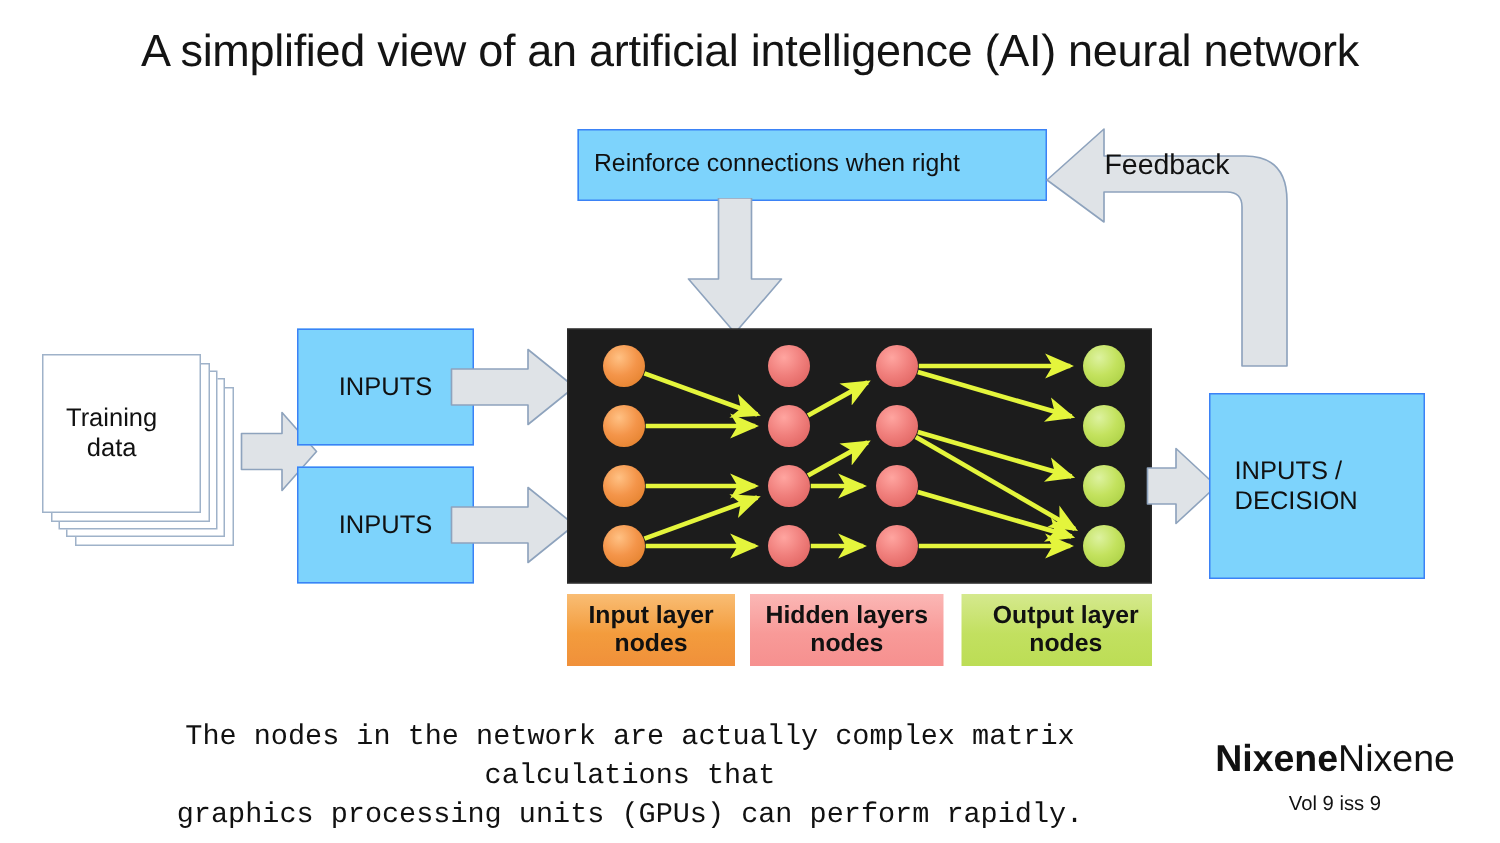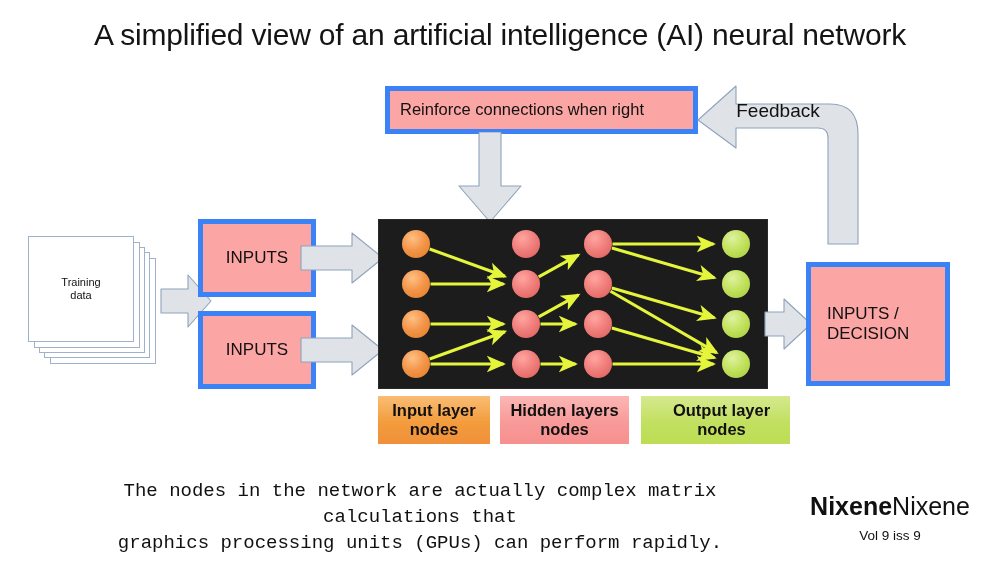--- a/index.html
+++ b/index.html
@@ -13,22 +13,22 @@
   .abs{position:absolute;box-sizing:border-box;}
 
   
   #title{
     left:0;top:18px;width:1000px;text-align:center;
     font-size:30px;font-weight:400;letter-spacing:-0.2px;color:#141414;
   }
 
   
   .greybox{
-    background:#fca5a5;
-    border:5px solid #3b82f6;
+    background:#7dd3fc;
+    border:1px solid #3b82f6;
     display:flex;align-items:center;justify-content:center;
     text-align:center;line-height:1.18;
   }
 
   
   #fbbox{
     left:385px;top:86px;width:313px;height:48px;
     font-size:16.5px;color:#111;padding-left:10px;justify-content:flex-start;
   }
   #fbbox .lines{text-align:left;}
@@ -43,23 +43,23 @@
   
   #down-arrow{left:455px;top:132px;width:70px;height:92px;}
 
   
   #traindata{left:28px;top:236px;width:140px;height:128px;}
   .card{
     position:absolute;background:#ffffff;border:1px solid #9fb2c9;
     width:104px;height:104px;
   }
   #traincard-label{
-    position:absolute;left:0;top:0;width:104px;height:104px;
-    display:flex;align-items:center;justify-content:center;text-align:center;
-    font-size:11px;color:#111;line-height:1.2;
+    position:absolute;left:15px;top:0;width:104px;height:104px;
+    display:flex;align-items:center;text-align:center;
+    font-size:17px;color:#111;line-height:1.2;
   }
 
   
   #feed-arrow{left:160px;top:270px;width:52px;height:62px;}
 
   
   .inputsbox{left:198px;width:118px;height:78px;font-size:17px;color:#111;}
   #inputs1{top:219px;}
   #inputs2{top:311px;}
   .in-arrow{left:300px;width:84px;height:52px;}
@@ -74,21 +74,21 @@
   #netsvg{position:absolute;left:0;top:0;width:390px;height:170px;}
 
   
   .legend{
     height:48px;font-size:16.5px;color:#111;border:none;line-height:1.15;font-weight:bold;
   }
   #legend-input{left:378px;top:396px;width:112px;
     background:linear-gradient(180deg,#f9bd74 0%,#f39c3d 55%,#f0903a 100%);}
   #legend-hidden{left:500px;top:396px;width:129px;
     background:linear-gradient(180deg,#fbb7b5 0%,#f89a98 55%,#f6908f 100%);}
-  #legend-output{left:641px;top:396px;width:149px;
+  #legend-output{left:641px;top:396px;width:127px;
     background:linear-gradient(180deg,#d5e98e 0%,#c2e060 55%,#bcdd55 100%);padding-left:12px;}
 
   
   #outbox{left:806px;top:262px;width:144px;height:124px;
     font-size:17px;color:#111;justify-content:flex-start;padding-left:16px;text-align:left;}
   #out-arrow{left:764px;top:298px;width:48px;height:52px;}
 
   
   #caption{
     left:60px;top:478px;width:720px;text-align:center;

